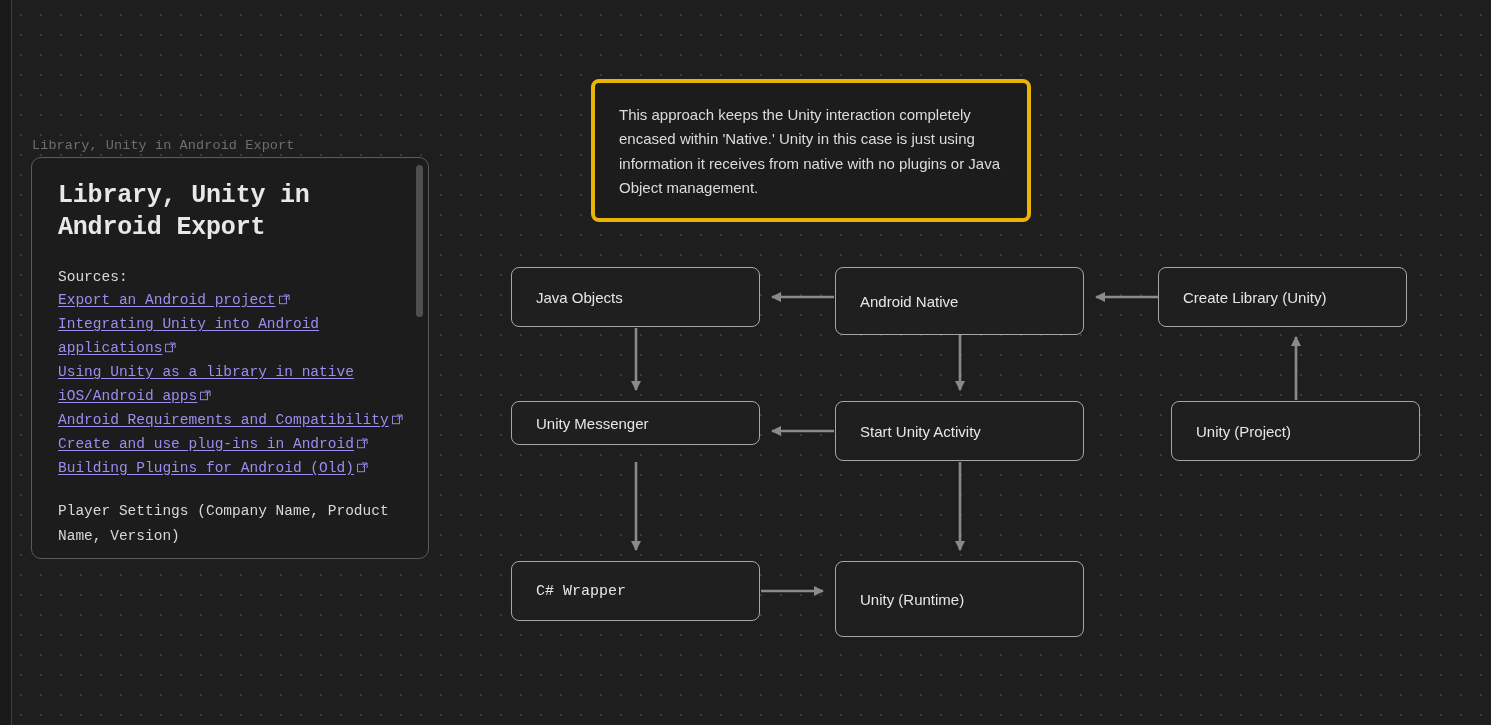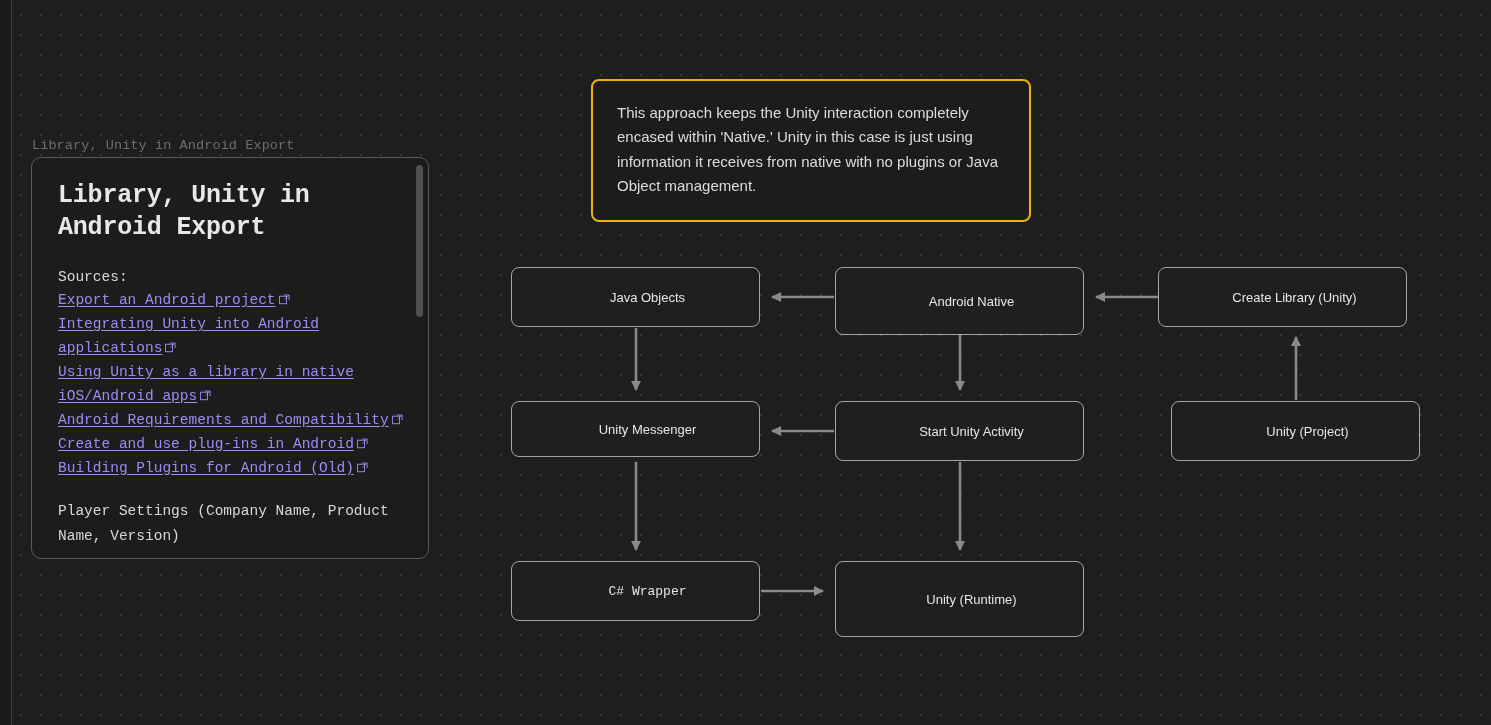--- a/index.html
+++ b/index.html
@@ -132,21 +132,21 @@
   }
 
   
   #note-box {
     position: absolute;
     left: 591px;
     top: 79px;
     width: 440px;
     height: 143px;
     background: #1c1c1c;
-    border: 2px solid #eab308;
+    border: 4px solid #eab308;
     border-radius: 8px;
     box-sizing: border-box;
     padding: 20px 24px;
   }
   #note-box p {
     margin: 0;
     font-size: 15px;
     line-height: 1.63;
     color: #dcdcdc;
   }
@@ -154,24 +154,23 @@
   
   .node {
     position: absolute;
     background: #1f1f1f;
     border: 1px solid #a6a6a6;
     border-radius: 8px;
     box-sizing: border-box;
     display: flex;
     align-items: center;
     padding-left: 24px;
-    font-size: 13px;
+    font-size: 15px;
     color: #e6e6e6;
     z-index: 3;
-    justify-content: center;
   }
 
   
   #edges {
     position: absolute;
     left: 0; top: 0;
     width: 1491px;
     height: 725px;
     z-index: 2;
     pointer-events: none;
@@ -216,21 +215,21 @@
 
 <div class="node" style="left:511px;top:267px;width:249px;height:60px;">
   <span>Java Objects</span>
 </div>
 <div class="node" style="left:835px;top:267px;width:249px;height:68px;">
   <span>Android Native</span>
 </div>
 <div class="node" style="left:1158px;top:267px;width:249px;height:60px;">
   <span>Create Library (Unity)</span>
 </div>
-<div class="node" style="left:511px;top:401px;width:249px;height:56px;">
+<div class="node" style="left:511px;top:401px;width:249px;height:44px;">
   <span>Unity Messenger</span>
 </div>
 <div class="node" style="left:835px;top:401px;width:249px;height:60px;">
   <span>Start Unity Activity</span>
 </div>
 <div class="node" style="left:1171px;top:401px;width:249px;height:60px;">
   <span>Unity (Project)</span>
 </div>
 <div class="node" style="left:511px;top:561px;width:249px;height:60px;font-family:Liberation Mono, monospace;">
   <span>C# Wrapper</span>

